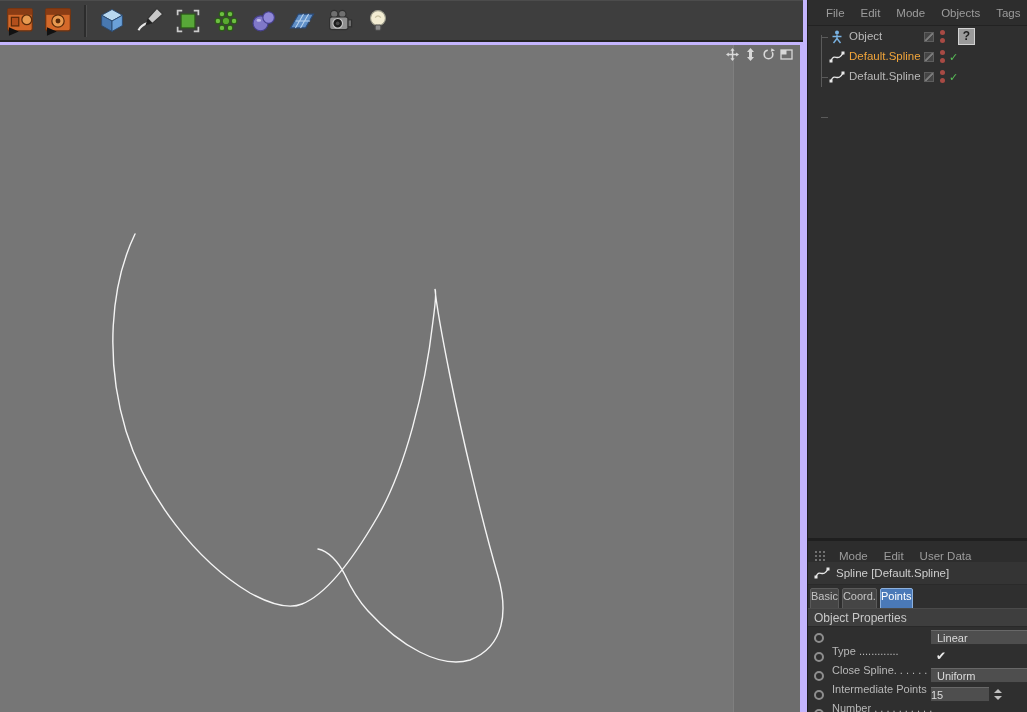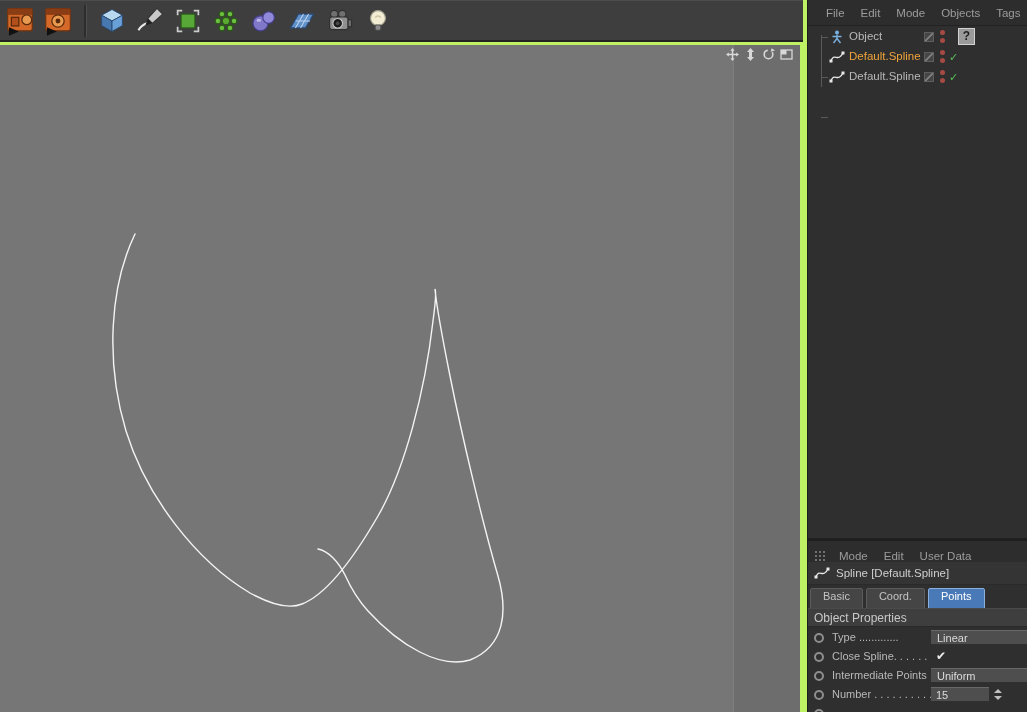--- a/index.html
+++ b/index.html
@@ -1,19 +1,19 @@
 <!DOCTYPE html>
 <html><head>
 <meta charset="utf-8">
 <style>
   * { margin:0; padding:0; box-sizing:border-box; }
   html,body { background:#1e1e1e; }
   .app {
     position:relative; width:1027px; height:712px; overflow:hidden;
-    background:#bef264; font-family:"Liberation Sans", sans-serif;
+    background:#c4b5fd; font-family:"Liberation Sans", sans-serif;
     -webkit-font-smoothing:antialiased;
   }
 
   
   .toolbar {
     position:absolute; left:0; top:0; width:803px; height:42px;
     background:#3e3e3e; border-top:1px solid #4c4c4c; border-bottom:2px solid #232323;
     display:flex; align-items:center; padding-left:1px;
   }
   .tb-btn {
@@ -78,46 +78,46 @@
   
   .am-sep { position:absolute; left:0; top:538px; width:220px; height:3px; background:#1f1f1f; }
   .am-title {
     position:absolute; left:0; top:562px; width:220px; height:23px;
     background:#343434; border-bottom:1px solid #2a2a2a;
     display:flex; align-items:center; color:#cfcfcf; font-size:11.5px;
   }
   .am-title svg { margin:0 6px 0 6px; }
   .am-tabs { position:absolute; left:0; top:586px; width:220px; height:21px; display:flex; gap:3px; padding:2px 0 0 2px; }
   .tab {
-    height:29px; padding:0 12px; font-size:11px; line-height:15px;
+    height:29px; padding:0 0; font-size:11px; line-height:15px;
     background:#454545; border:1px solid #5b5b5b; color:#c4c4c4; border-radius:2px; cursor:pointer;
   }
   .tab.active { background:#4a79b8; border-color:#8cb0dd; color:#ffffff; }
   .am-section {
     position:absolute; left:0; top:608px; width:220px; height:19px;
     background:#3e3e3e; border-top:1px solid #4a4a4a; border-bottom:1px solid #292929;
     color:#c8c8c8; font-size:12px; line-height:18px; padding-left:6px; cursor:pointer;
   }
   .am-props { position:absolute; left:0; top:628px; width:220px; }
   .prop-row { position:relative; width:220px; height:19px; }
   .bullet {
     position:absolute; left:6px; top:5px; width:10px; height:10px; border-radius:50%;
     border:2px solid #8e8e8e; background:transparent; cursor:pointer;
   }
-  .prop-label { position:absolute; left:24px; top:3px; font-size:11px; color:#b8b8b8; white-space:nowrap; }
+  .prop-label { position:absolute; left:24px; top:17px; font-size:11px; color:#b8b8b8; white-space:nowrap; }
   .dropdown {
     position:absolute; left:123px; top:2px; width:108px; height:15px;
     background:#4e4e4e; border-top:1px solid #686868; border-bottom:1px solid #303030;
     color:#dcdcdc; font-size:11px; line-height:14px; padding-left:6px; cursor:pointer;
   }
   .checkmark { position:absolute; left:128px; top:2px; font-size:12px; color:#ececec; cursor:pointer; line-height:15px; }
   .spinfield {
     position:absolute; left:123px; top:2px; width:58px; height:15px;
     background:#4e4e4e; border-top:1px solid #686868; border-bottom:1px solid #303030;
-    color:#dcdcdc; font-size:11px; line-height:14px; padding-left:5px; cursor:text;
+    color:#dcdcdc; font-size:11px; line-height:14px; cursor:text;
   }
   .spin-arrows { position:absolute; left:184px; top:2px; width:11px; height:15px; cursor:pointer; }
   .spin-arrows .up, .spin-arrows .dn { position:absolute; left:2px; width:0; height:0; border-left:4px solid transparent; border-right:4px solid transparent; }
   .spin-arrows .up { top:2px; border-bottom:4px solid #c0c0c0; }
   .spin-arrows .dn { bottom:2px; border-top:4px solid #c0c0c0; }
 </style>
 </head>
 <body>
 
 <div class="app">

